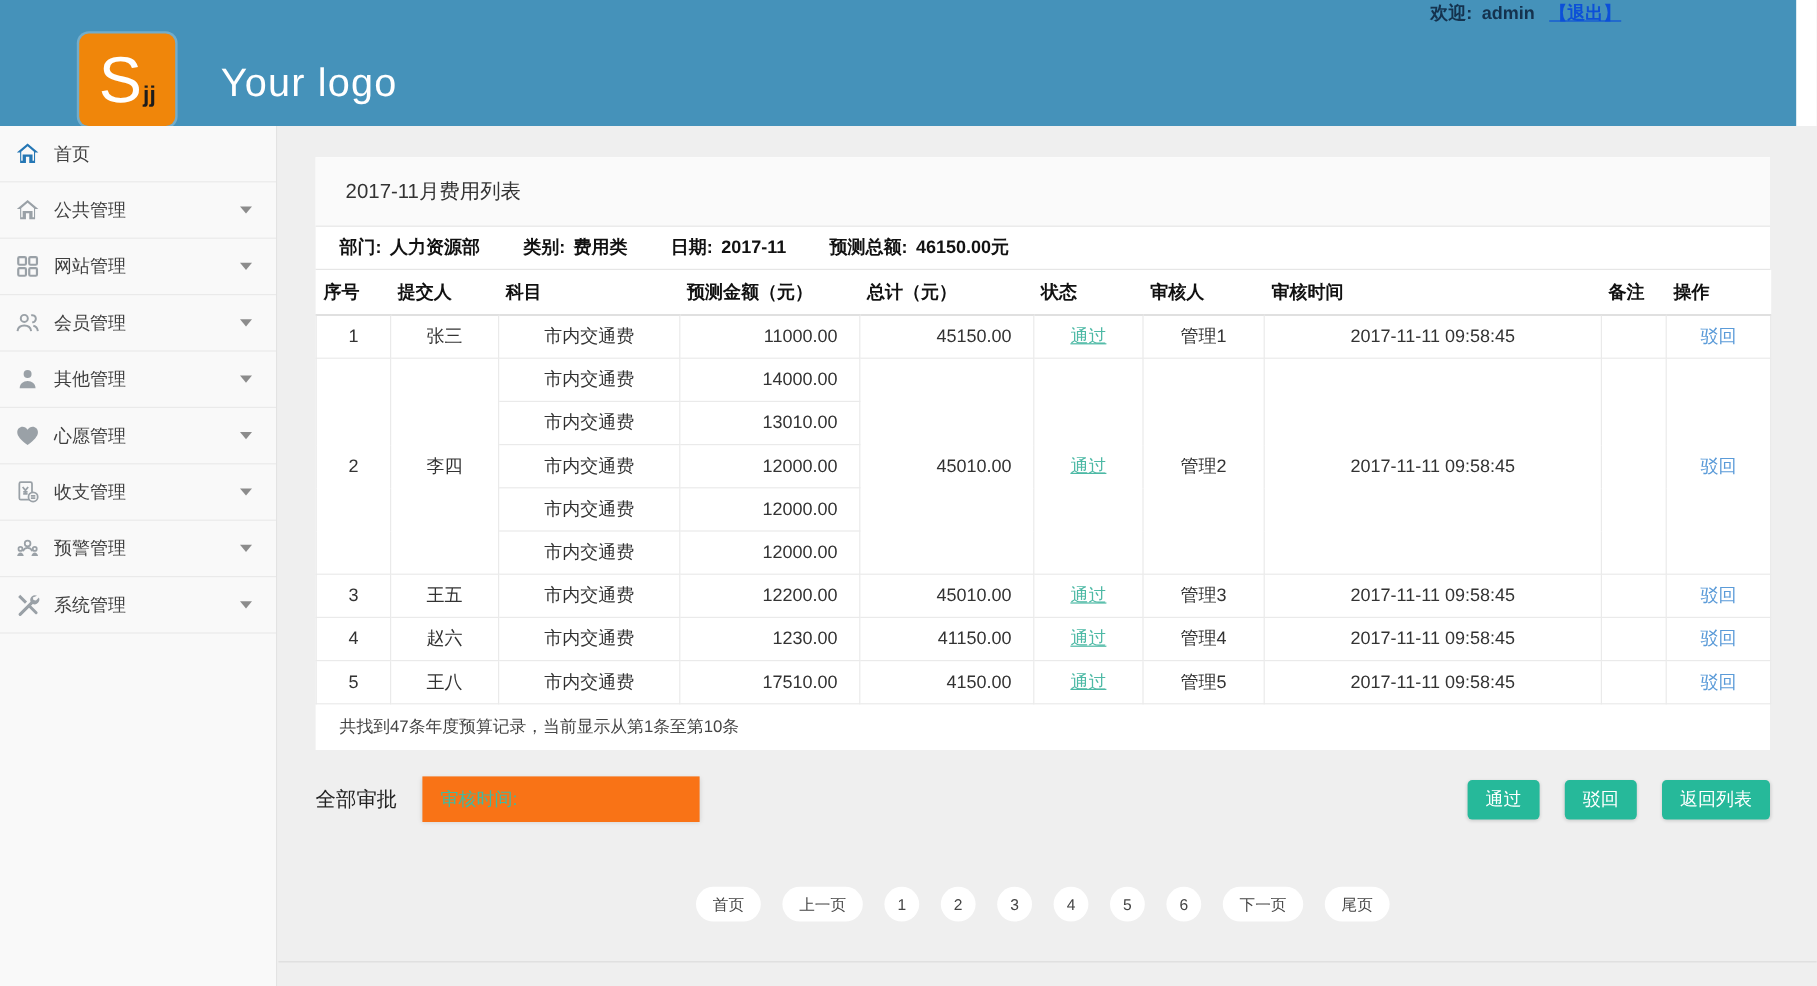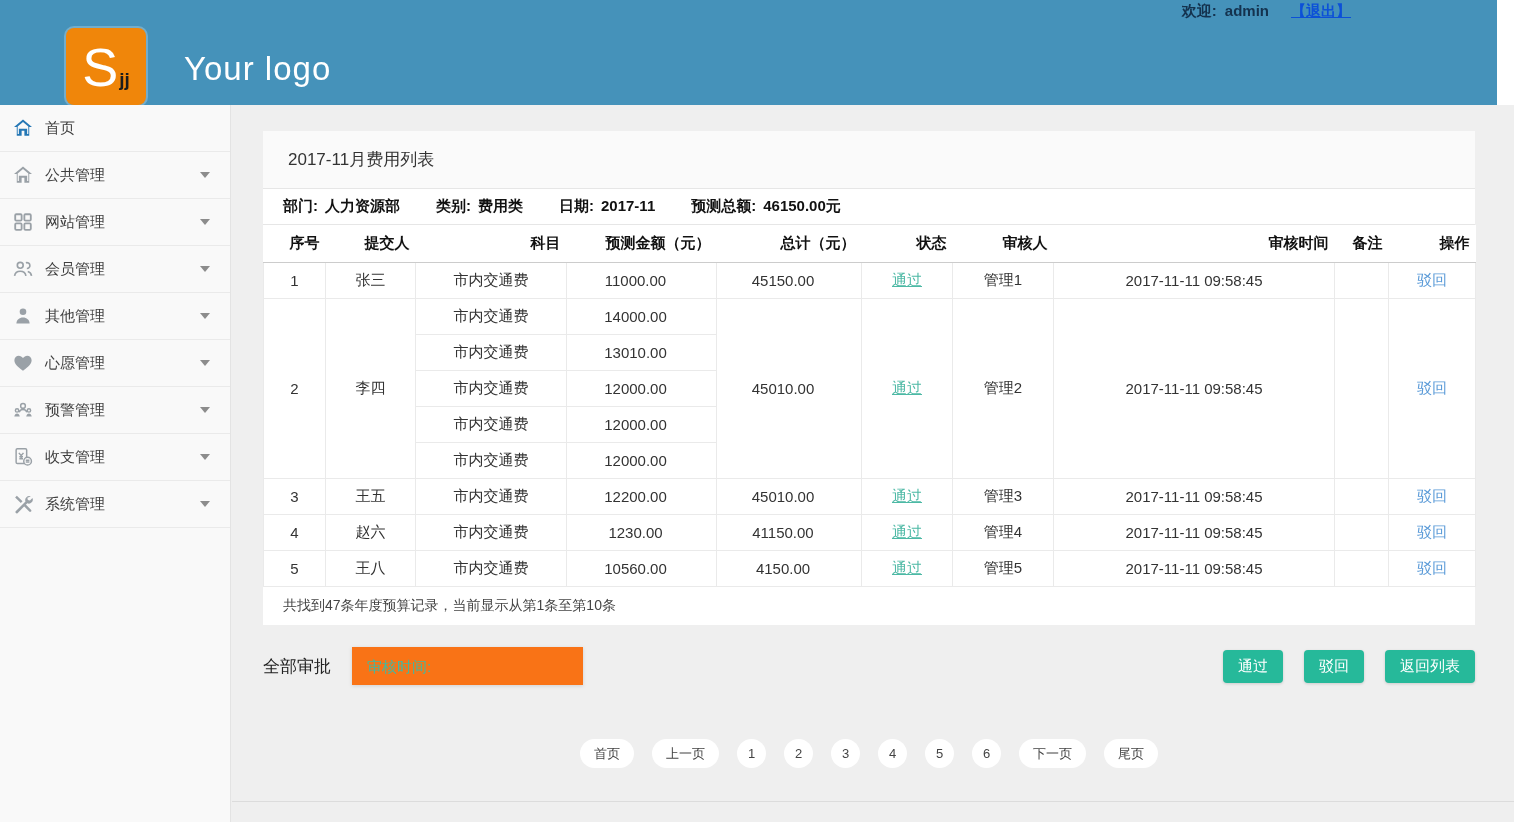--- a/index.html
+++ b/index.html
@@ -12,40 +12,40 @@
   
   .header { position:absolute; top:0; left:0; width:1497px; height:105px; background:#4592ba; }
   .header-strip { position:absolute; top:0; left:1497px; width:17px; height:105px; background:#ffffff; }
   .logo-box { position:absolute; left:66px; top:28px; width:80px; height:77px; background:#f0860a;
               border-radius:8px; display:flex; align-items:center; justify-content:center; box-shadow:0 0 0 2px rgba(255,255,255,.25);}
   .logo-s  { color:#fff; font-size:54px; line-height:1; }
   .logo-jj { color:#1c1c1c; font-size:19px; font-weight:bold; margin-top:26px; margin-left:1px; }
   .logo-text { position:absolute; left:184px; top:50px; color:#fff; font-size:33px; font-weight:300; letter-spacing:1px; }
   .welcome { position:absolute; top:2px; right:146px; font-size:15px; color:#14324e; font-weight:bold; }
   .welcome .uname { margin-left:8px; }
-  .welcome .logout { color:#0c50d8; text-decoration:underline; margin-left:22px; cursor:pointer; }
+  .welcome .logout { color:#0c50d8; text-decoration:underline; margin-left:12px; cursor:pointer; }
   
   .sidebar { position:absolute; top:105px; left:0; width:231px; height:717px; background:#f9f9f9; border-right:1px solid #e3e3e3; }
   .side-item { height:47px; display:flex; align-items:center; border-bottom:1px solid #eaeaea; padding:0 20px 0 12px; cursor:pointer; }
   .side-icon { width:22px; height:22px; color:#9aa1a7; margin-right:11px; display:inline-flex; align-items:center; justify-content:center; }
   .side-icon svg { width:22px; height:22px; }
   .side-label { font-size:15px; color:#3f3f3f; }
   .caret { margin-left:auto; width:0; height:0; border-left:5px solid transparent; border-right:5px solid transparent; border-top:6px solid #8c8c8c; }
   .side-item.active .side-icon { color:#2577b5; }
   
   .main { position:absolute; left:232px; top:105px; width:1282px; height:523px; padding:26px 39px 0 31px; }
   .panel { background:#fff; width:1212px; }
   .panel-title { background:#fafafa; padding:17px 25px; font-size:17px; color:#333; border-bottom:1px solid #e6e6e6; }
   .info-row { padding:8px 20px; border-bottom:1px solid #e6e6e6; font-weight:bold; font-size:15px; color:#111; }
   .info-group { margin-right:36px; display:inline-block; }
   .info-label { margin-right:7px; }
   table { width:100%; border-collapse:collapse; table-layout:fixed; font-size:15px; }
-  thead th { font-weight:bold; color:#111; padding:9px 6px; border-bottom:1px solid #cccccc; text-align:right; background:#fff; }
+  thead th { font-weight:bold; color:#111; padding:9px 6px; border-bottom:1px solid #cccccc; text-align:left; background:#fff; }
   tbody td { border:1px solid #eaeaea; padding:8px 6px; color:#333; text-align:center; height:20px; background:#fff; overflow:hidden; }
-  tbody td.r { padding-right:18px; }
+  tbody td.r { text-align:right; padding-right:18px; }
   .status-link { color:#4db9a5; text-decoration:underline; cursor:pointer; }
   .reject-link { color:#5b9bd8; text-decoration:none; cursor:pointer; }
   .summary { padding:10px 20px; font-size:14px; color:#444; }
   
   .approval-row { margin-top:22px; display:flex; align-items:center; width:1212px; }
   .approval-label { font-size:17px; color:#222; margin-right:21px; white-space:nowrap; }
   .inp { height:38px; border:none; box-shadow:0 1px 4px rgba(0,0,0,0.13); padding:0 15px; font-size:15px; color:#333; background:#f97316; outline:none; }
   .inp::placeholder { color:#41b9a2; opacity:1; }
   .inp-time { width:231px; margin-right:16px; }
   .inp-reviewer { width:220px; }
@@ -129,41 +129,41 @@
         <svg viewBox="0 0 24 24" fill="currentColor">
           <path d="M12 20.5C5.7 15.8 2.6 12.4 2.6 8.9 2.6 6.1 4.8 4 7.4 4c1.8 0 3.5 1 4.6 2.6C13.1 5 14.8 4 16.6 4c2.6 0 4.8 2.1 4.8 4.9 0 3.5-3.1 6.9-9.4 11.6z"></path>
         </svg>
       </span>
       <span class="side-label">心愿管理</span>
       <span class="caret"></span>
     </div>
     <div class="side-item">
       <span class="side-icon">
         <svg viewBox="0 0 24 24" fill="none" stroke="currentColor" stroke-width="1.6">
+          <rect x="4.5" y="3" width="11.5" height="16" rx="1.4"></rect>
+          <path d="M7.5 7.5 10 10.5l2.5-3M10 10.5V14M8 11.8h4M8 13.8h4"></path>
+          <circle cx="17" cy="16.5" r="4.2" fill="#f9f9f9"></circle>
+          <path d="M15 15.5h4M15 17.5h4"></path>
+        </svg>
+      </span>
+      <span class="side-label">收支管理</span>
+      <span class="caret"></span>
+    </div>
+    <div class="side-item">
+      <span class="side-icon">
+        <svg viewBox="0 0 24 24" fill="none" stroke="currentColor" stroke-width="1.6">
           <circle cx="12" cy="7.5" r="2.6"></circle>
           <path d="M7.8 14.5c.6-1.9 2.2-3 4.2-3s3.6 1.1 4.2 3"></path>
           <circle cx="5.5" cy="12.5" r="1.8"></circle>
           <path d="M2.5 19c.4-2 1.6-3.2 3-3.2s2.6 1.2 3 3.2z" fill="currentColor" stroke="none"></path>
           <circle cx="18.5" cy="12.5" r="1.8"></circle>
           <path d="M15.5 19c.4-2 1.6-3.2 3-3.2s2.6 1.2 3 3.2z" fill="currentColor" stroke="none"></path>
         </svg>
       </span>
       <span class="side-label">预警管理</span>
-      <span class="caret"></span>
-    </div>
-    <div class="side-item">
-      <span class="side-icon">
-        <svg viewBox="0 0 24 24" fill="none" stroke="currentColor" stroke-width="1.6">
-          <rect x="4.5" y="3" width="11.5" height="16" rx="1.4"></rect>
-          <path d="M7.5 7.5 10 10.5l2.5-3M10 10.5V14M8 11.8h4M8 13.8h4"></path>
-          <circle cx="17" cy="16.5" r="4.2" fill="#f9f9f9"></circle>
-          <path d="M15 15.5h4M15 17.5h4"></path>
-        </svg>
-      </span>
-      <span class="side-label">收支管理</span>
       <span class="caret"></span>
     </div>
     <div class="side-item">
       <span class="side-icon">
         <svg viewBox="0 0 24 24" fill="currentColor">
           <path d="M3.4 4.8 5.3 2.9l6.2 6.2-1.9 1.9zM12.9 14.3l1.9-1.9 5.9 5.9a1.34 1.34 0 0 1-1.9 1.9z"></path>
           <path d="M20.6 3.7a4.4 4.4 0 0 0-5.9 5.6L4 20a1.45 1.45 0 0 0 2 2L16.7 11.3a4.4 4.4 0 0 0 5.6-5.9L19.6 8.1l-2.3-.5-.5-2.3z"></path>
         </svg>
       </span>
       <span class="side-label">系统管理</span>
@@ -264,21 +264,21 @@
             <td><a class="status-link">通过</a></td>
             <td>管理4</td>
             <td>2017-11-11 09:58:45</td>
             <td></td>
             <td><a class="reject-link">驳回</a></td>
           </tr>
           <tr>
             <td>5</td>
             <td>王八</td>
             <td>市内交通费</td>
-            <td class="r">10560.00</td>
+            <td class="r">17510.00</td>
             <td class="r">4150.00</td>
             <td><a class="status-link">通过</a></td>
             <td>管理5</td>
             <td>2017-11-11 09:58:45</td>
             <td></td>
             <td><a class="reject-link">驳回</a></td>
           </tr>
         </tbody>
     </table>
     <div class="summary">共找到47条年度预算记录，当前显示从第1条至第10条</div>

